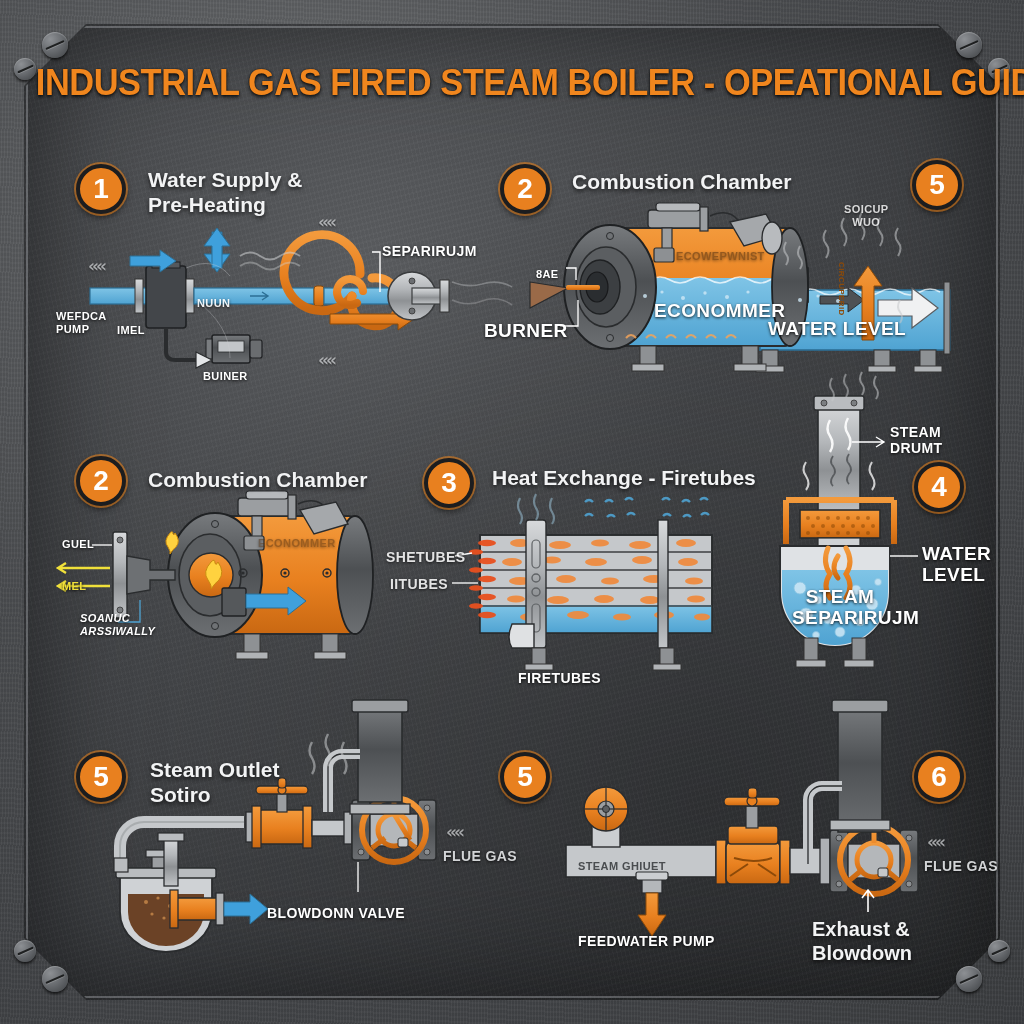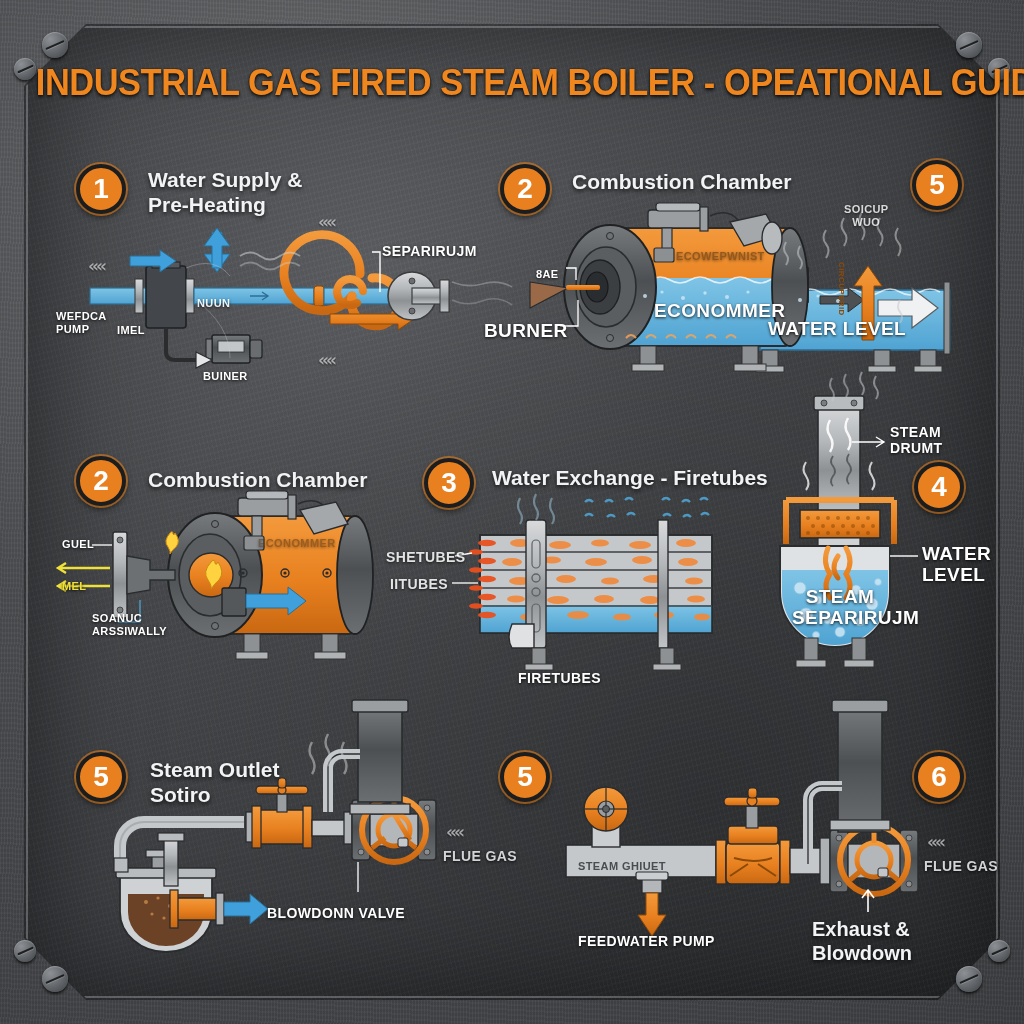--- a/index.html
+++ b/index.html
@@ -672,21 +672,21 @@
   <div class="badge" style="left:424px; top:458px;">3</div>
   <div class="badge" style="left:914px; top:462px;">4</div>
   <div class="badge" style="left:76px;  top:752px;">5</div>
   <div class="badge" style="left:500px; top:752px;">5</div>
   <div class="badge" style="left:914px; top:752px;">6</div>
 
   <div class="heading" style="left:148px; top:168px; width:220px;">Water Supply &amp;
 Pre-Heating</div>
   <div class="heading" style="left:572px; top:170px; width:280px;">Combustion Chamber</div>
   <div class="heading" style="left:148px; top:468px; width:280px;">Combustion Chamber</div>
-  <div class="heading" style="left:492px; top:466px; width:290px;">Water Exchange - Firetubes</div>
+  <div class="heading" style="left:492px; top:466px; width:290px;">Heat Exchange - Firetubes</div>
   <div class="heading" style="left:150px; top:758px; width:230px;">Steam Outlet
 Sotiro</div>
 
   <div class="lbl" style="left:56px;  top:310px;">WEFDCA
 PUMP</div>
   <div class="lbl" style="left:117px; top:324px;">IMEL</div>
   <div class="lbl" style="left:153px; top:297px; opacity:0.9;margin-left:44px;">NUUN</div>
   <div class="lbl" style="left:203px; top:370px;">BUINER</div>
   <div class="lbl med" style="left:382px; top:243px;">SEPARIRUJM</div>
   <div class="chev" style="left:88px;  top:256px;">‹‹‹‹</div>
@@ -697,21 +697,21 @@
   <div class="lbl" style="left:536px; top:268px;">8AE</div>
   <div class="lbl" style="left:676px; top:250px; opacity:0.55; color:#4a2c10;">ECOWEPWNIST</div>
   <div class="lbl big" style="left:654px; top:300px;">ECONOMMER</div>
   <div class="lbl big" style="left:768px; top:318px;">WATER LEVEL</div>
   <div class="lbl" style="left:844px; top:203px; text-align:center; opacity:0.8;">SOICUP
 WUO</div>
   <div class="lbl" style="left:846px; top:262px; font-size:8px; color:#8c4a09; transform:rotate(90deg); transform-origin:left top; text-shadow:none;">CIRCUPERID</div>
 
   <div class="lbl" style="left:62px; top:538px;">GUEL</div>
   <div class="lbl yellow" style="left:62px; top:580px;">MEL</div>
-  <div class="lbl" style="left:92px; top:612px;">SOANUC
+  <div class="lbl" style="left:80px; top:612px;font-style:italic;">SOANUC
 ARSSIWALLY</div>
   <div class="lbl" style="left:258px; top:537px; opacity:0.5; color:#4a2c10;">ECONOMMER</div>
 
   <div class="lbl med" style="left:386px; top:549px; opacity:0.85;">SHETUBES</div>
   <div class="lbl med" style="left:390px; top:576px; opacity:0.85;">IITUBES</div>
   <div class="lbl med" style="left:518px; top:670px;">FIRETUBES</div>
 
   <div class="lbl med" style="left:890px; top:424px;">STEAM
 DRUMT</div>
   <div class="lbl big" style="left:922px; top:544px; line-height:1.1;">WATER

